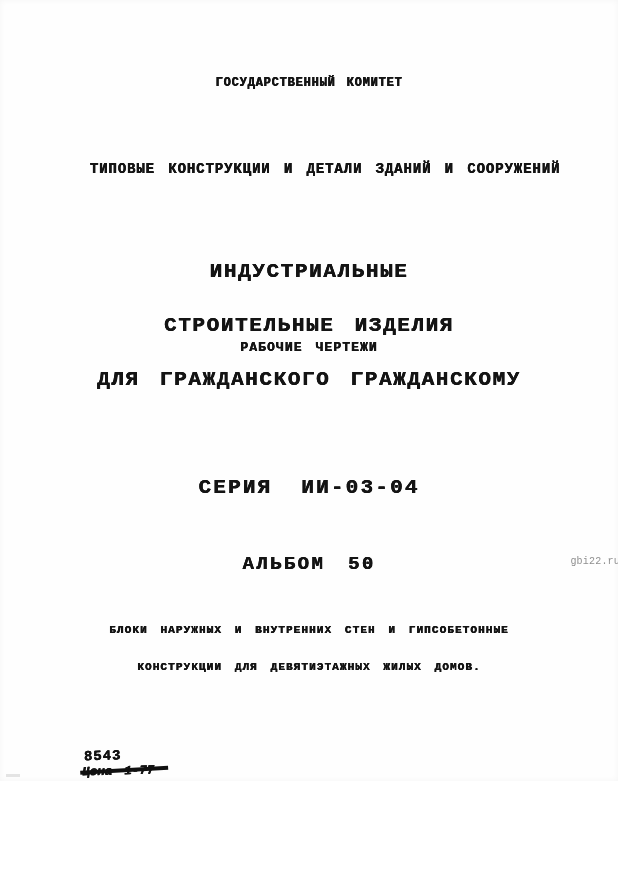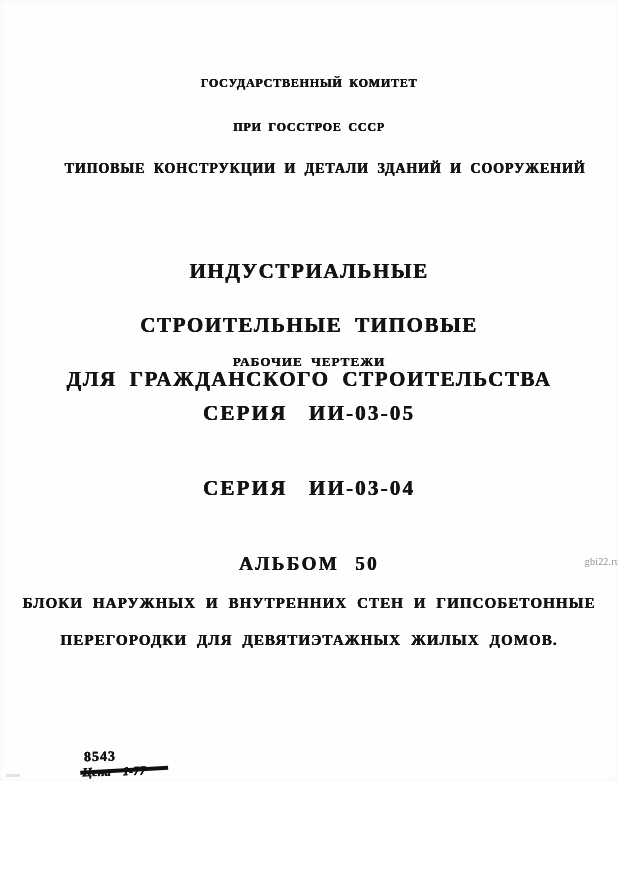--- a/index.html
+++ b/index.html
@@ -7,21 +7,21 @@
     padding: 0;
     background: #ffffff;
   }
   .page {
     position: relative;
     width: 618px;
     height: 781px;
     margin: 0 auto;
     background: #fefefe;
     overflow: hidden;
-    font-family: Liberation Serif, serif;
+    font-family: Liberation Mono, monospace;
     color: #141414;
     box-shadow: inset 0 0 6px rgba(0,0,0,0.04);
   }
   .block {
     position: absolute;
     left: 0;
     width: 618px;
     text-align: center;
     font-weight: bold;
     white-space: pre-line;
@@ -45,21 +45,21 @@
     margin-left: 16px;
   }
   .main-title {
     top: 231px;
     font-size: 21px;
     line-height: 27px;
     letter-spacing: 1.6px;
     word-spacing: 6px;
   }
   .drawings {
-    top: 354px;
+    top: 340px;
     font-size: 13px;
     letter-spacing: 1.1px;
     word-spacing: 4px;
   }
   .series-code {
     font-size: 21px;
     letter-spacing: 2.2px;
     word-spacing: 14px;
     line-height: 24px;
   }
@@ -73,22 +73,22 @@
   }
   .series-sub.s1 { top: 428px; }
   .series-sub.s2 { top: 504px; }
   .album-label {
     top: 553px;
     font-size: 19px;
     letter-spacing: 2.4px;
     word-spacing: 9px;
   }
   .album-desc {
-    top: 575px;
-    font-size: 15px;
+    top: 602px;
+    font-size: 11px;
     line-height: 18.5px;
     letter-spacing: 1.1px;
     word-spacing: 5px;
   }
   .imprint {
     top: 806px;
     font-size: 11px;
     letter-spacing: 0.4px;
   }
   .watermark {
@@ -141,42 +141,40 @@
     background: #e4e4e4;
   }
 </style>
 </head>
 <body>
 
 <div class="page">
 
   <div class="block org ink">
     <div>ГОСУДАРСТВЕННЫЙ КОМИТЕТ</div>
-    <div>ПРИ ГОССТРОЕ СССР</div>
   </div>
 
   <div class="block series-header ink">ТИПОВЫЕ КОНСТРУКЦИИ И ДЕТАЛИ ЗДАНИЙ И СООРУЖЕНИЙ</div>
 
   <div class="block main-title ink">
     <div>ИНДУСТРИАЛЬНЫЕ</div>
-    <div>СТРОИТЕЛЬНЫЕ ТИПОВЫЕ</div>
-    <div>ДЛЯ ГРАЖДАНСКОГО СТРОИТЕЛЬСТВА</div>
+    <div>СТРОИТЕЛЬНЫЕ ИЗДЕЛИЯ</div>
+    <div>ДЛЯ ГРАЖДАНСКОГО ГРАЖДАНСКОМУ</div>
   </div>
 
   <div class="block drawings ink">РАБОЧИЕ ЧЕРТЕЖИ</div>
 
-  <div class="block series-code s1 ink">СЕРИЯ ИИ-03-05</div>
 
   <div class="block series-code s2 ink">СЕРИЯ ИИ-03-04</div>
 
   <div class="block album-label ink">АЛЬБОМ 50</div>
 
   <div class="block album-desc ink">
     <div>БЛОКИ НАРУЖНЫХ И ВНУТРЕННИХ СТЕН И ГИПСОБЕТОННЫЕ</div>
-    <div>ПЕРЕГОРОДКИ ДЛЯ ДЕВЯТИЭТАЖНЫХ ЖИЛЫХ ДОМОВ.</div>
+    <div>КОНСТРУКЦИИ ДЛЯ ДЕВЯТИЭТАЖНЫХ ЖИЛЫХ ДОМОВ.</div>
   </div>
 
   <div class="watermark">gbi22.ru</div>
 
   <div class="stamp ink">
     <div class="stamp-number">8543</div>
     <div class="stamp-price-row">
       <span>Цена</span>
       <span>1-77</span>
       <span class="stamp-bar"></span>

